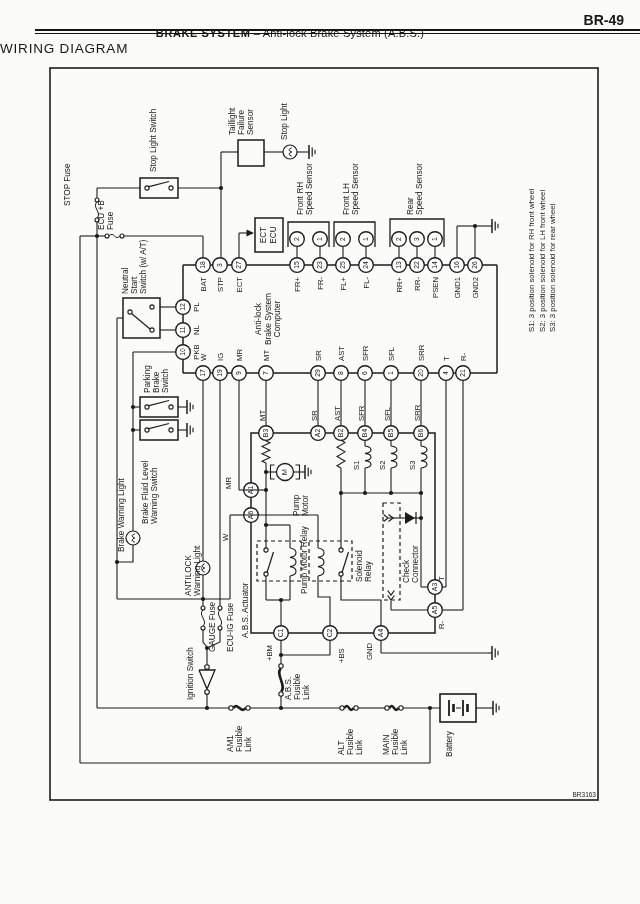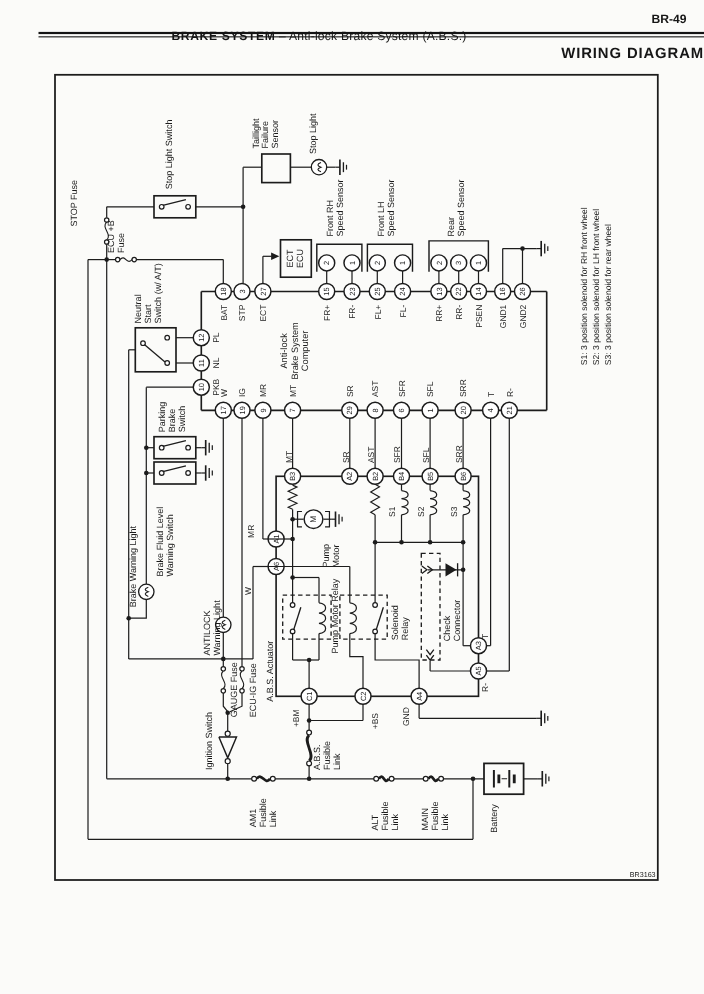--- a/index.html
+++ b/index.html
@@ -1,22 +1,22 @@
 <!DOCTYPE html>
 <html><head>
 <meta charset="utf-8">
 <style>
   html,body{margin:0;padding:0;}
   body{width:640px;height:904px;background:#fbfbf9;font-family:"Liberation Sans",sans-serif;color:#161616;position:relative;overflow:hidden;}
   .page{position:absolute;inset:0;}
   .hdr-title{position:absolute;top:27px;left:0;right:60px;text-align:center;font-size:11px;letter-spacing:.2px;white-space:nowrap;}
   .hdr-title b{letter-spacing:.6px;}
-  .hdr-page{position:absolute;top:12px;right:16px;font-size:11px;font-weight:bold;}
+  .hdr-page{position:absolute;top:12px;right:16px;font-size:14px;font-weight:bold;}
   .hdr-rule{position:absolute;top:29px;left:35px;right:0;height:2px;border-top:2.5px solid #141414;border-bottom:1px solid #141414;}
-  .dgm-title{position:absolute;top:41px;left:0;right:0;text-align:right;font-size:13.5px;font-weight:bold;letter-spacing:.8px;}
+  .dgm-title{position:absolute;top:41px;left:0;right:0;text-align:left;font-size:13.5px;font-weight:normal;letter-spacing:.8px;}
   svg{position:absolute;left:0;top:0;}
   svg text{font-family:"Liberation Sans",sans-serif;fill:#1a1a1a;}
 </style>
 </head>
 <body>
 
 <div class="page">
   <div class="hdr-title">
     <b>BRAKE  SYSTEM</b>
     <span>– Anti-lock Brake System (A.B.S.)</span>

